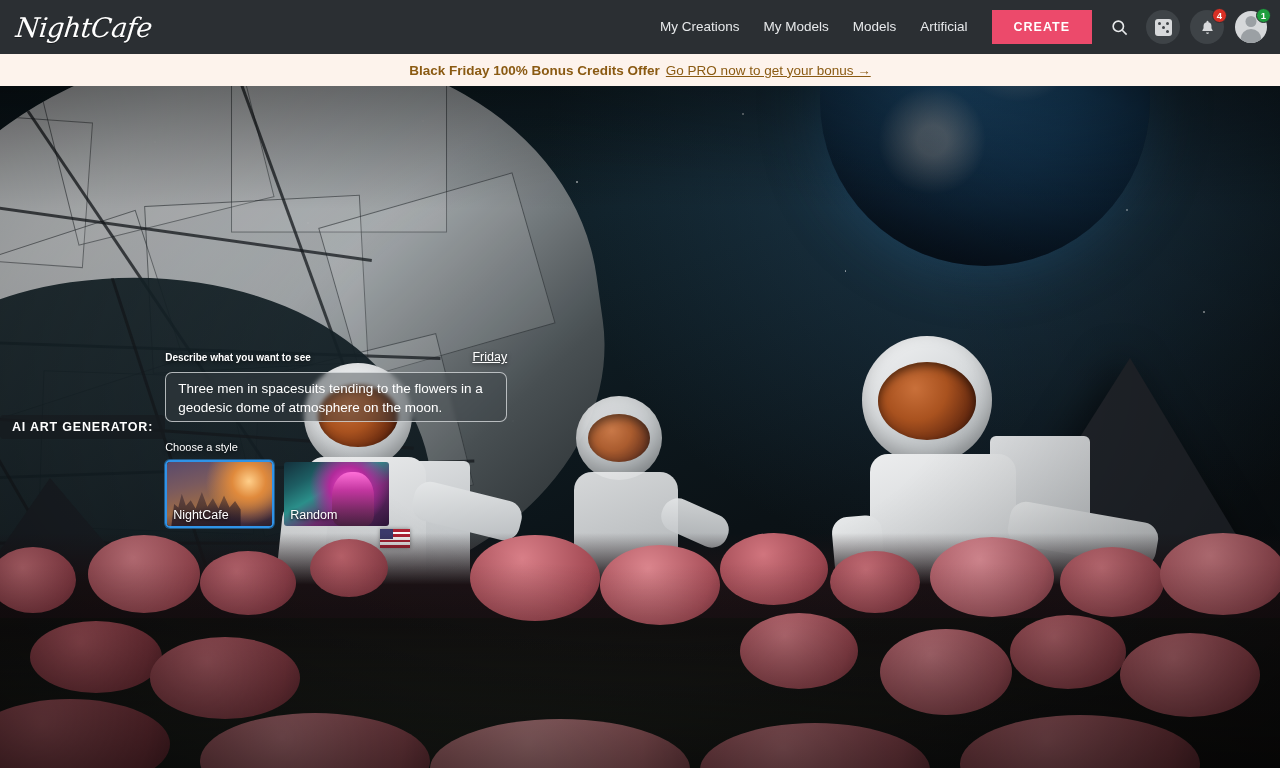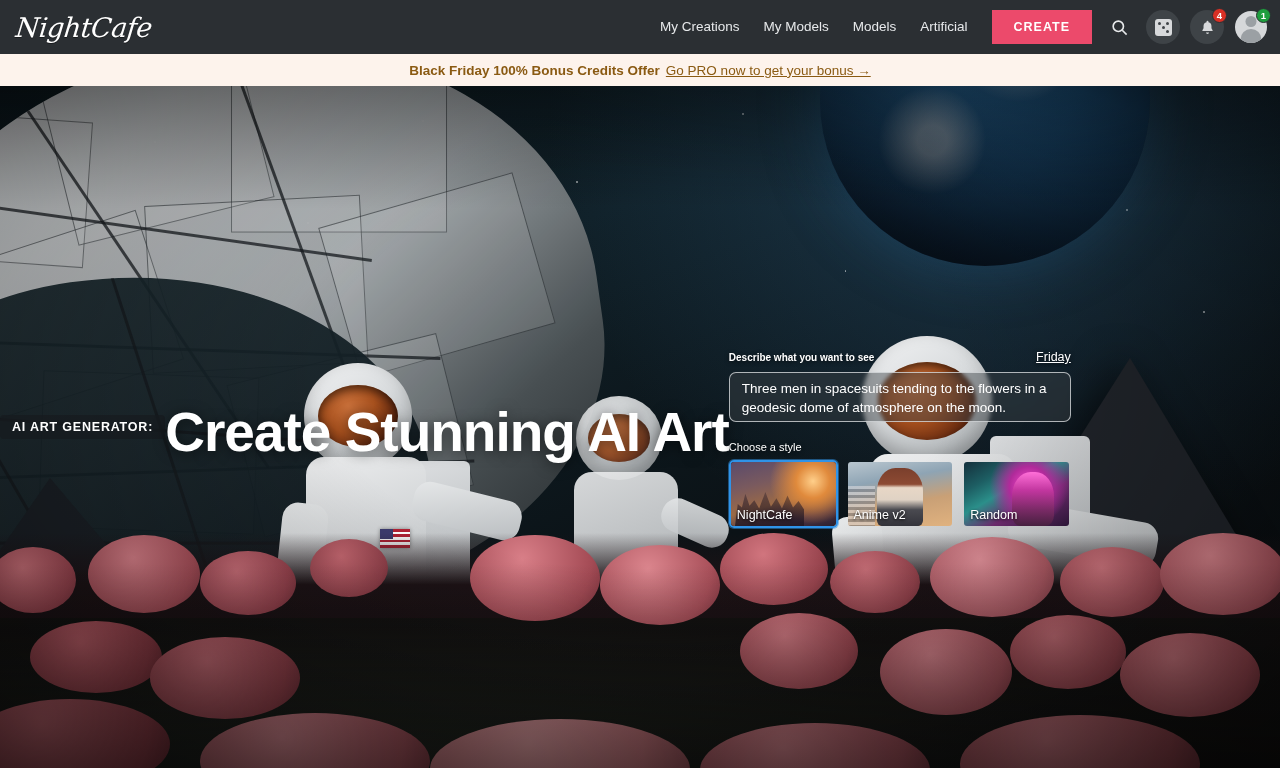--- a/index.html
+++ b/index.html
@@ -529,42 +529,37 @@
     <div class="flw" style="left:200px;top:180px;width:230px;height:96px;background:radial-gradient(circle at 36% 26%,#dd8d95,#a8565f 74%,#783840)"></div>
     <div class="flw" style="left:430px;top:186px;width:260px;height:100px;background:radial-gradient(circle at 38% 24%,#e7a2a6,#c4767c 64%,#8d4a52)"></div>
     <div class="flw" style="left:700px;top:190px;width:230px;height:94px;background:radial-gradient(circle at 36% 26%,#d8868e,#a4525c 74%,#74353e)"></div>
     <div class="flw" style="left:960px;top:182px;width:240px;height:98px;background:radial-gradient(circle at 36% 26%,#cf7b84,#9b4952 74%,#6d3039)"></div>
   </div>
 
   <div class="vignette"></div>
 
   <div class="hero-content">
     <div class="kicker">AI ART GENERATOR:</div>
-    <h1 class="headline">Create Stunning AI Art</h1>
 
     <div class="form">
       <div class="form-row">
         <span class="form-label">Describe what you want to see</span>
         <a class="random-link">Friday</a>
       </div>
 
       <textarea class="prompt-box" placeholder="Describe what you want to see" style="">Three men in spacesuits tending to the flowers in a geodesic dome of atmosphere on the moon.</textarea>
 
       <div class="style-label">Choose a style</div>
 
       <div class="styles">
         <div class="style-card selected">
           <div class="thumb thumb-nightcafe"></div>
           <span class="cname">NightCafe</span>
         </div>
         <div class="style-card">
-          <div class="thumb thumb-anime"></div>
-          <span class="cname">Anime v2</span>
-        </div>
-        <div class="style-card">
           <div class="thumb thumb-vibrant"></div>
           <span class="cname">Random</span>
         </div>
       </div>
 
     </div>
   </div>
 </div>
 
 </body></html>

